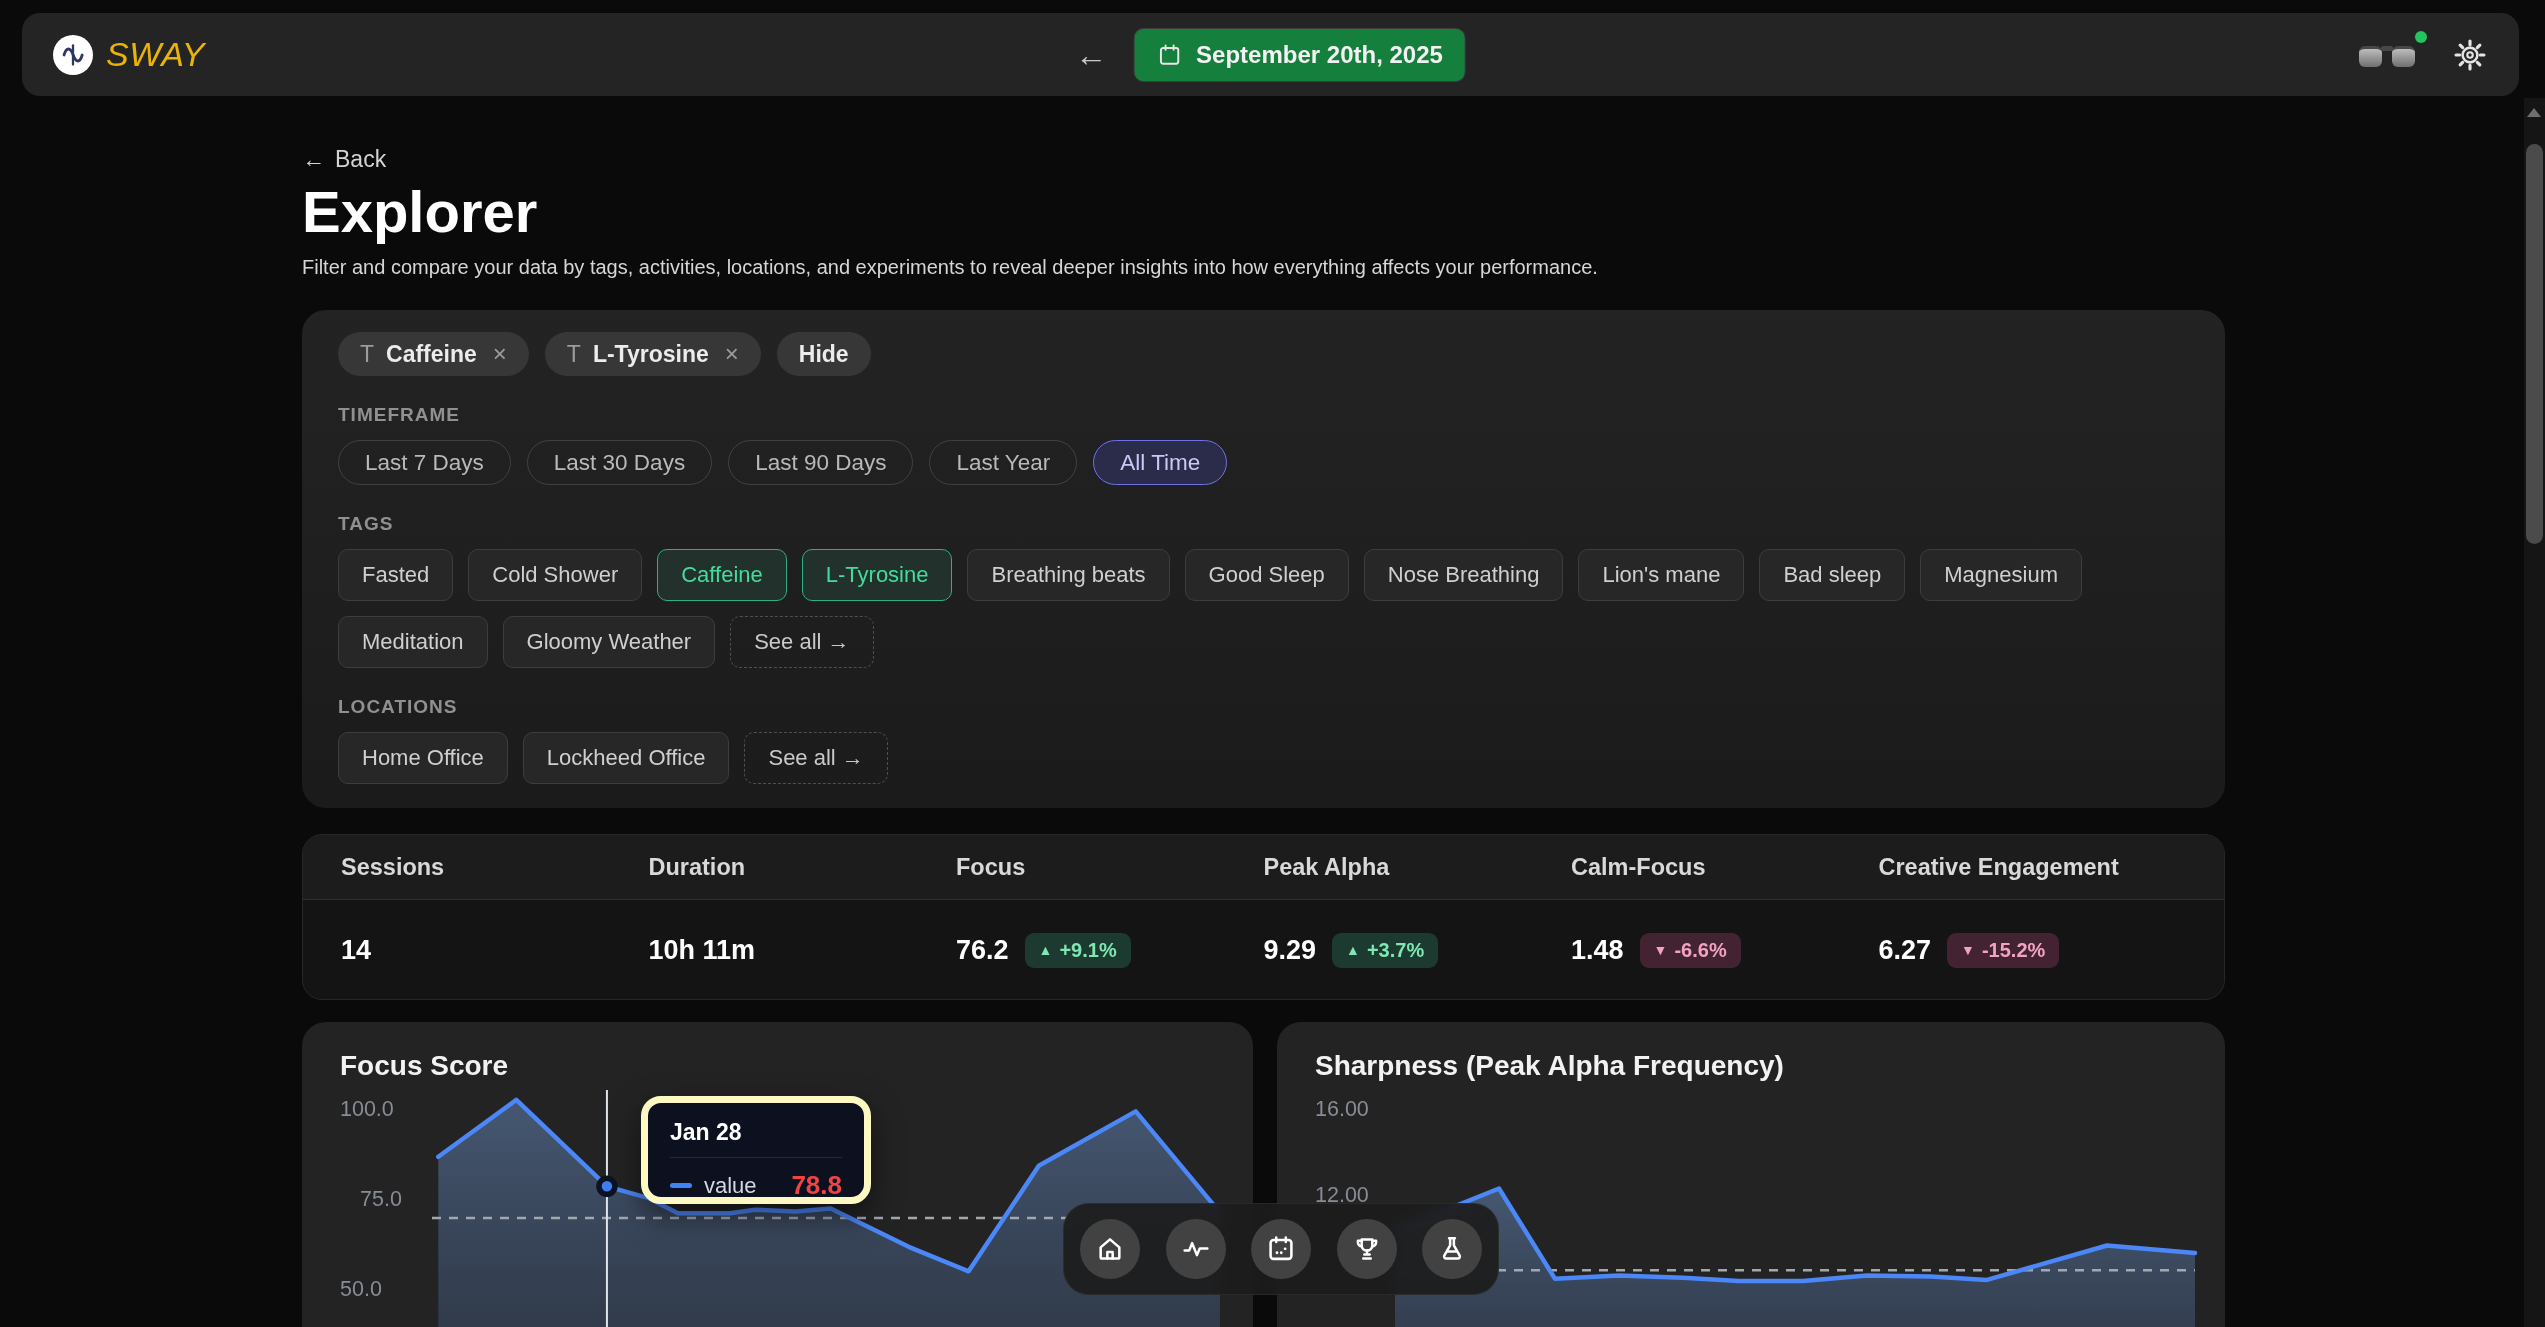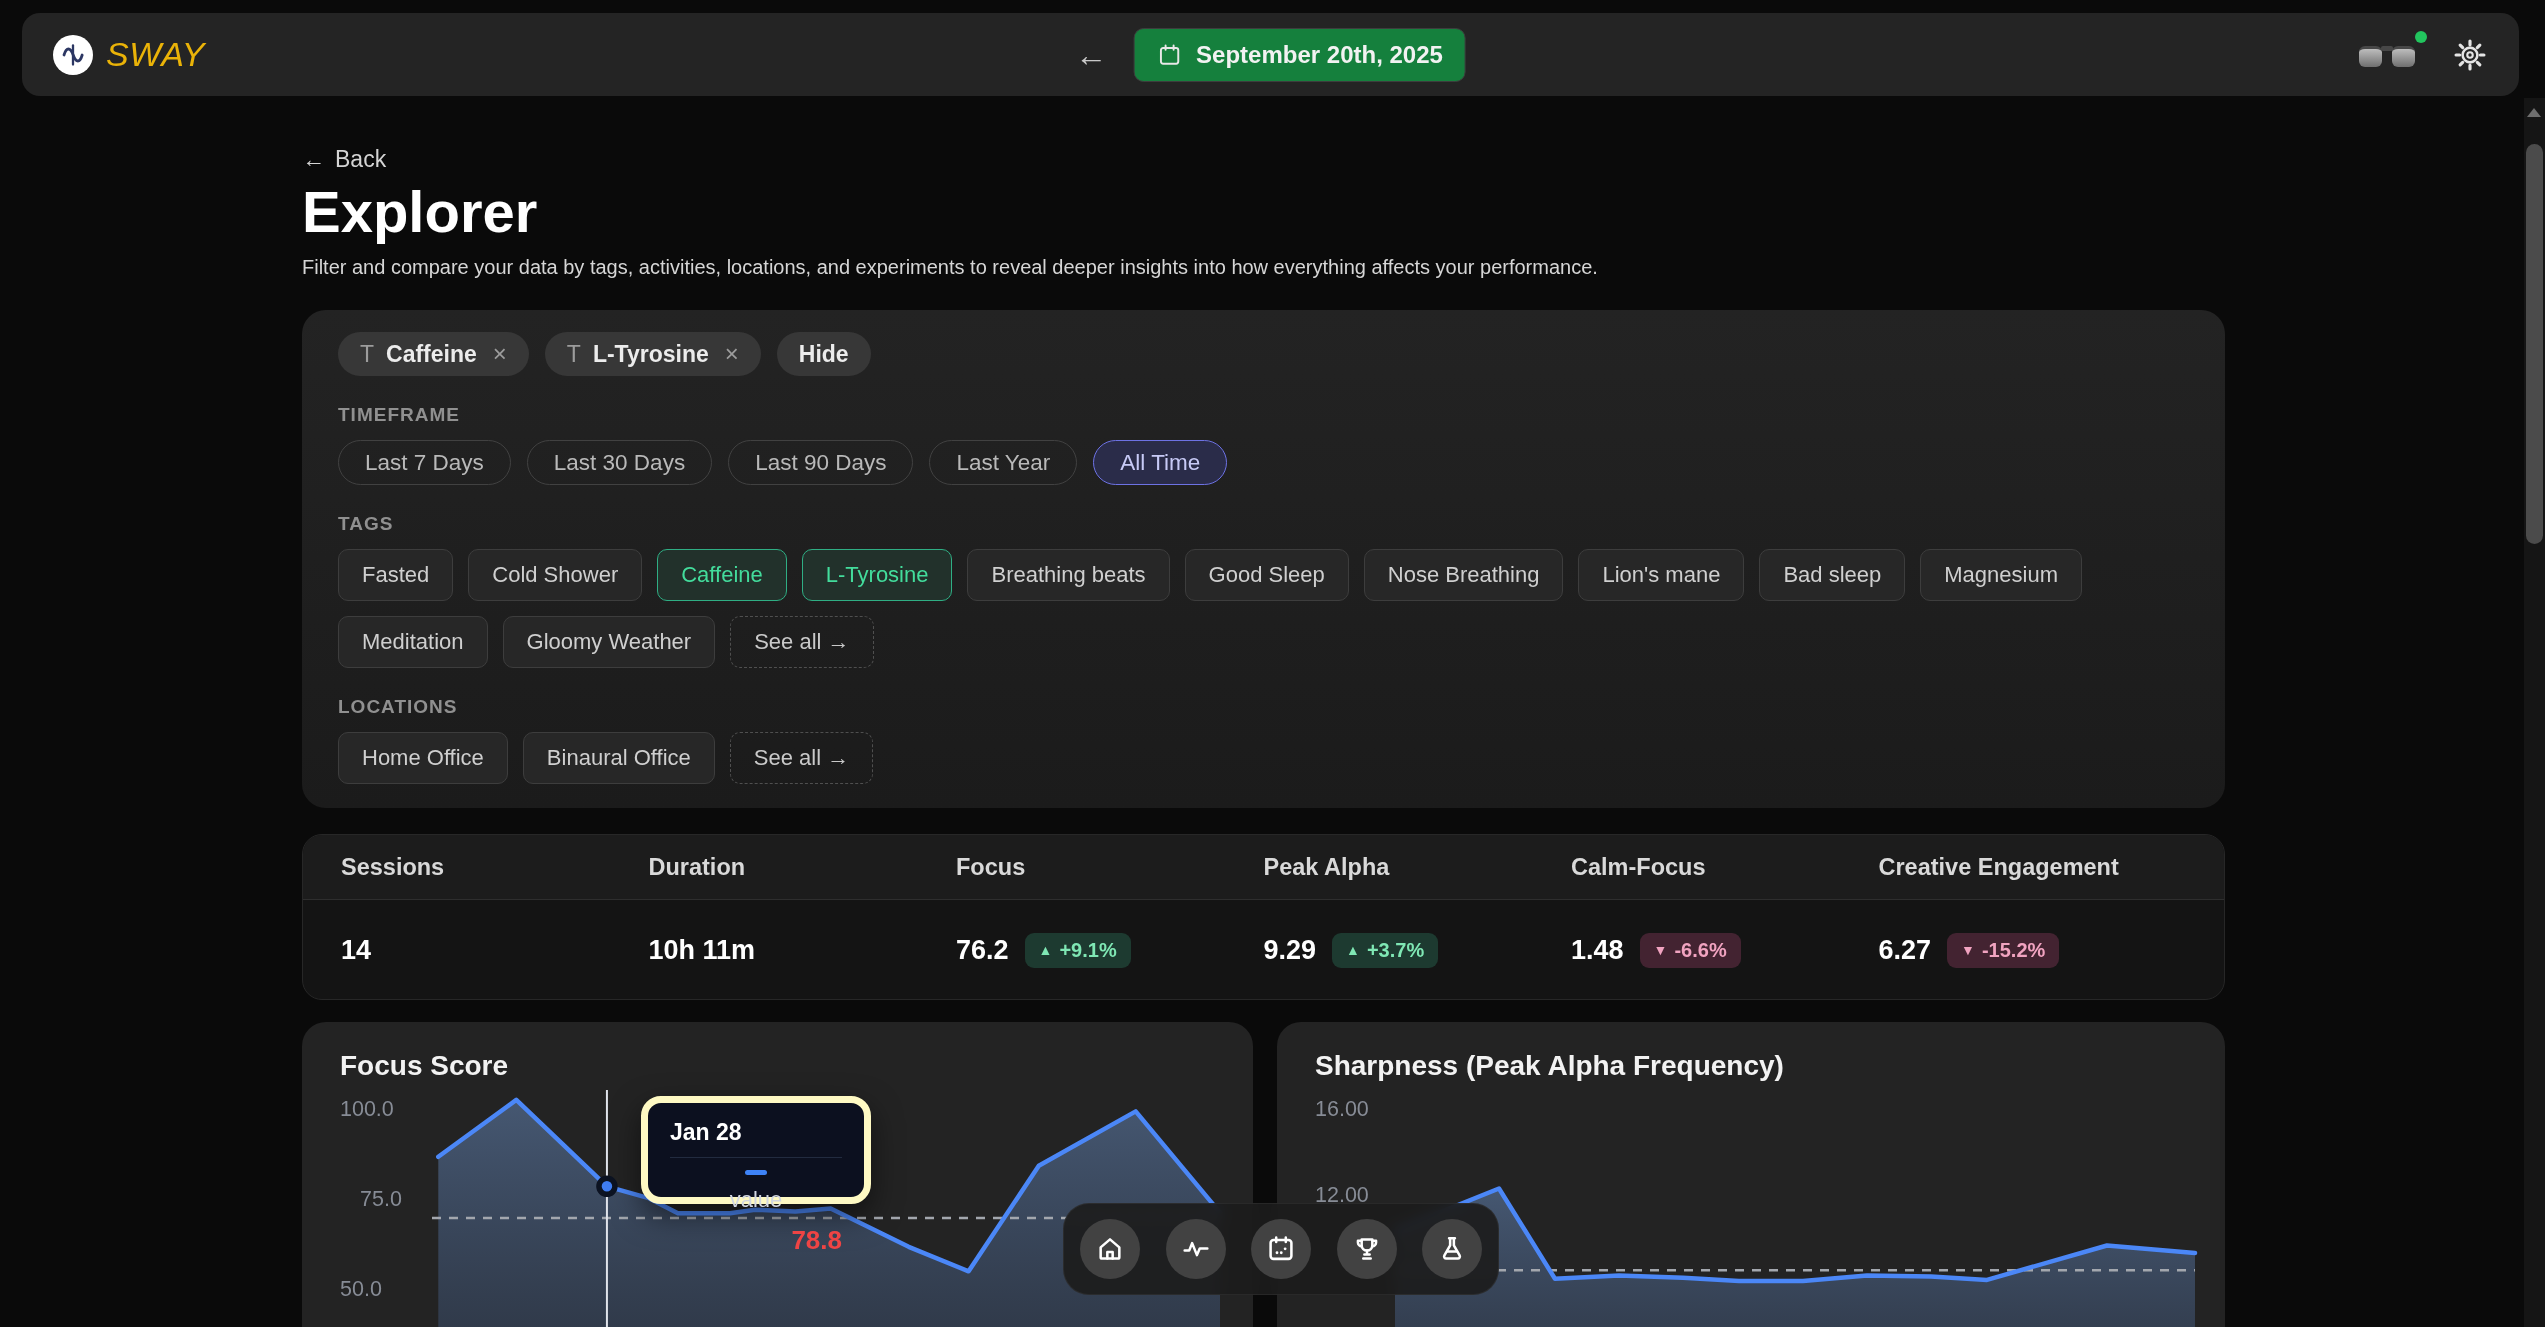--- a/index.html
+++ b/index.html
@@ -50,21 +50,21 @@
   .chart-card{position:absolute;top:1022px;height:420px;background:#232323;border-radius:24px;overflow:hidden;}
   #chart-card-0{left:302px;width:951px;}
   #chart-card-1{left:1277px;width:948px;}
   .chart-title{position:absolute;left:38px;top:28px;font-size:28px;font-weight:600;color:#f2f2f2;z-index:3;}
   .chart-svg{position:absolute;left:0;top:0;z-index:1;}
   .ytick{position:absolute;left:38px;width:90px;font-size:21.5px;color:#878c96;z-index:2;}
   
   #tooltip{position:absolute;left:339px;top:74px;width:230px;height:108px;background:rgba(11,16,31,.96);border:7px solid #fef9c3;border-radius:20px;z-index:5;box-shadow:0 12px 30px rgba(0,0,0,.5);padding:16px 22px;box-sizing:border-box;}
   .tt-title{font-size:23px;font-weight:700;color:#fff;}
   .tt-divider{margin:11px 0 12px;border-top:1px solid #222b3f;}
-  .tt-row{display:flex;align-items:center;gap:12px;flex-direction:column;}
+  .tt-row{display:flex;align-items:center;gap:12px;}
   .tt-dash{width:22px;height:5px;border-radius:3px;background:#3e83f7;}
   .tt-series{font-size:22px;color:#d2d7e2;}
   .tt-value{margin-left:auto;font-size:26px;font-weight:700;color:#ef4444;}
   
   #floating-nav{position:absolute;left:1063px;top:1203px;width:436px;height:92px;background:rgba(28,28,28,.92);border:1px solid rgba(255,255,255,.06);border-radius:26px;z-index:50;display:flex;align-items:center;justify-content:space-between;padding:0 16px;box-sizing:border-box;backdrop-filter:blur(6px);}
   .navbtn{width:60px;height:60px;border-radius:50%;background:#424242;border:none;display:flex;align-items:center;justify-content:center;cursor:pointer;}
   .navbtn svg{width:32px;height:32px;}
   
   #scrollbar-track{position:absolute;left:2524px;top:98px;width:21px;height:1229px;background:#151515;z-index:60;}
   #scroll-arrow-up{position:absolute;left:3px;top:10px;width:0;height:0;border-left:7px solid transparent;border-right:7px solid transparent;border-bottom:9px solid #6e6e6e;cursor:pointer;}
@@ -156,21 +156,21 @@
         <button class="tagbtn">Lion's mane</button>
         <button class="tagbtn">Bad sleep</button>
         <button class="tagbtn">Magnesium</button>
         <button class="tagbtn">Meditation</button>
         <button class="tagbtn">Gloomy Weather</button>
         <button class="tagbtn dashed">See all →</button>
       </div>
     <div class="sec-label">LOCATIONS</div>
     <div class="tag-row">
         <button class="tagbtn">Home Office</button>
-        <button class="tagbtn">Binaural Office</button>
+        <button class="tagbtn">Lockheed Office</button>
         <button class="tagbtn dashed">See all →</button>
       </div>
   </div>
 
   <div id="stats-card">
     <div class="stats-head">
         <span class="stat-label">Sessions</span>
         <span class="stat-label">Duration</span>
         <span class="stat-label">Focus</span>
         <span class="stat-label">Peak Alpha</span>

